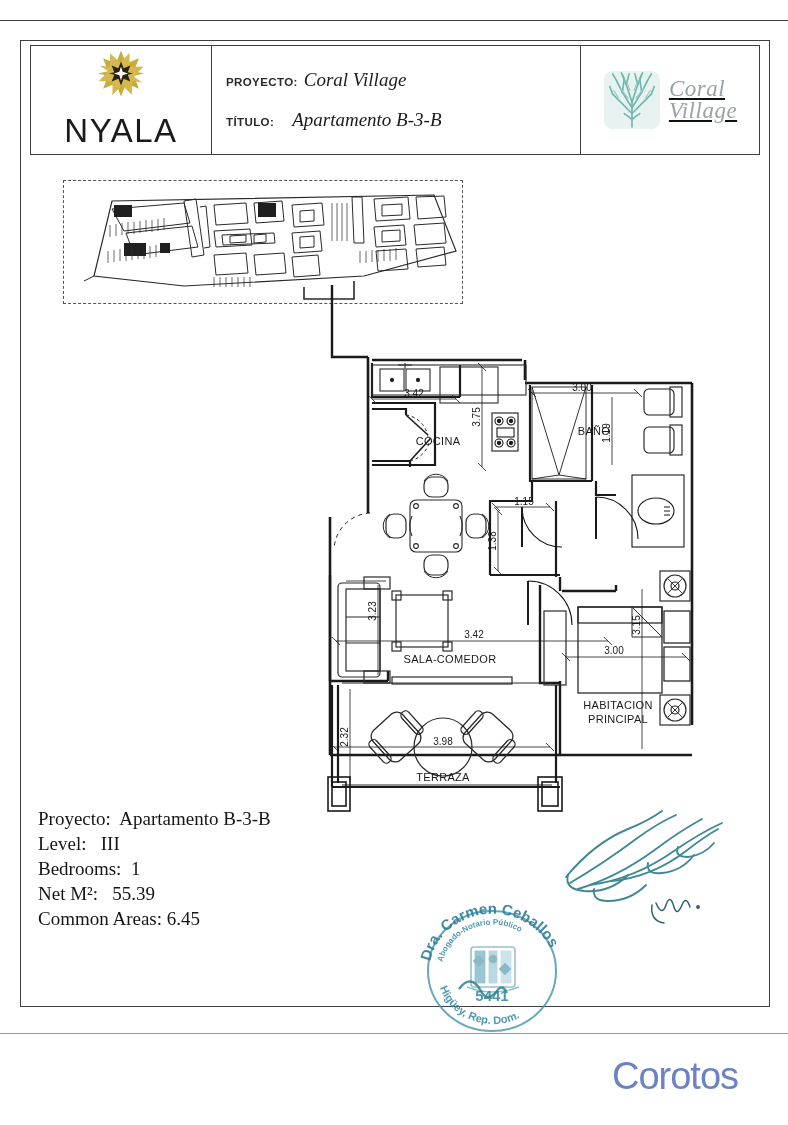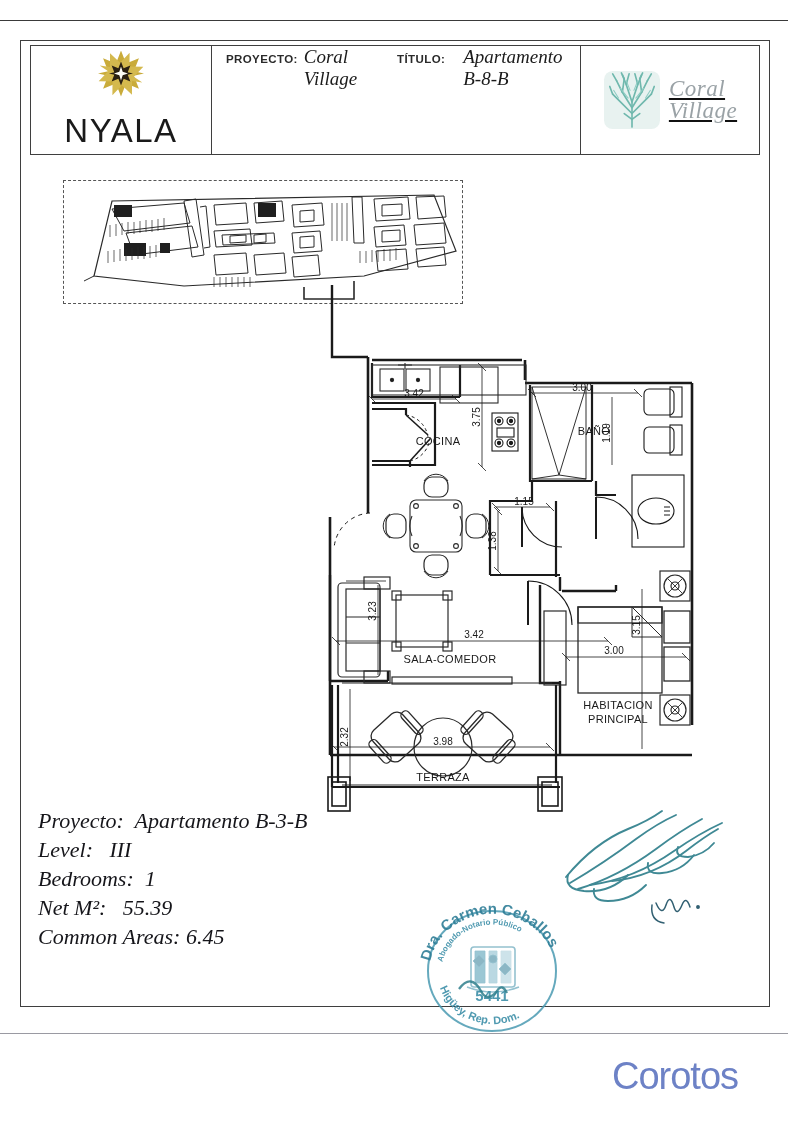--- a/index.html
+++ b/index.html
@@ -11,21 +11,21 @@
   #page-rule-bottom{position:absolute;left:0;top:1033px;width:788px;height:1px;background:#9a9aa2;}
   #page-border{position:absolute;left:20px;top:40px;width:748px;height:965px;
                border:1.5px solid #3f3f3f;background:#fff;}
 
   
   #titleblock{position:absolute;left:30px;top:45px;width:728px;height:108px;
               border:1.5px solid #3f3f3f;display:flex;background:#fff;}
   .tb-cell{display:flex;align-items:center;justify-content:center;height:100%;}
   #tb-logo{width:180px;border-right:1.5px solid #3f3f3f;flex-direction:column;}
   #tb-fields{flex:1;border-right:1.5px solid #3f3f3f;padding-left:14px;
-             align-items:flex-start;justify-content:center;flex-direction:row;gap:18px;}
+             align-items:flex-start;justify-content:center;flex-direction:column;gap:18px;}
   #tb-brand{width:178px;}
 
   
   .nyala-wrap{display:flex;flex-direction:column;align-items:center;gap:15px;}
   .nyala-star{width:46px;height:46px;position:relative;}
   .nyala-star .s1,.nyala-star .s2{position:absolute;inset:0;background:#c9ab3a;
        clip-path:polygon(50% 0,61% 28%,89% 17%,78% 45%,100% 50%,78% 55%,89% 83%,61% 72%,50% 100%,39% 72%,11% 83%,22% 55%,0 50%,22% 45%,11% 17%,39% 28%);}
   .nyala-star .s2{transform:rotate(22deg);background:#d4b94e;}
   .nyala-star .core{position:absolute;left:11px;top:11px;width:24px;height:24px;
        background:#2b2112;
@@ -51,22 +51,22 @@
 
   
   #siteplan{position:absolute;left:63px;top:180px;width:398px;height:122px;
             border:1.6px dashed #555;background:#fff;}
 
   
   #floorplan{position:absolute;left:260px;top:285px;width:460px;height:540px;text-align:center;}
 
   
   #specs{position:absolute;left:38px;top:806px;width:420px;}
-  .spec-line{font-family:"Liberation Serif",serif;font-style:italic;
-             font-size:22px;color:#15151a;line-height:1.32;white-space:pre;}
+  .spec-line{font-family:"Liberation Serif",serif;
+             font-size:19px;color:#15151a;line-height:1.32;white-space:pre;}
 
   
   #stamp{position:absolute;left:415px;top:905px;width:155px;height:128px;}
   #signature{position:absolute;left:560px;top:785px;width:185px;height:145px;}
 
   
   #corotos{position:absolute;left:612px;top:1055px;font-size:38px;font-weight:400;
            color:#6d82c6;letter-spacing:-1px;font-family:"Liberation Sans",sans-serif;}
 
   .fp-label{font-family:"Liberation Sans",sans-serif;font-size:11px;fill:#1a1a1a;
@@ -94,21 +94,21 @@
     </div>
   </div>
 
   <div class="tb-cell" id="tb-fields">
     <div class="field-row" id="f-proyecto">
       <span class="field-key">PROYECTO:</span>
       <span class="field-val">Coral Village</span>
     </div>
     <div class="field-row" id="f-titulo">
       <span class="field-key">TÍTULO:</span>
-      <span class="field-val">Apartamento B-8-B</span>
+      <span class="field-val">Apartamento B-3-B</span>
     </div>
   </div>
 
   <div class="tb-cell" id="tb-brand">
     <div class="cv-wrap">
       <svg class="cv-mark" viewBox="0 0 60 64">
         <rect x="1" y="2" width="58" height="60" rx="9" fill="#e8f2f0"></rect>
         <g stroke="#6fb8ad" fill="none" stroke-width="1.7" stroke-linecap="round">
           <path d="M30 60 L30 34"></path>
           <path d="M30 40 L20 24 M30 40 L40 24 M30 34 L24 16 M30 34 L36 16"></path>

